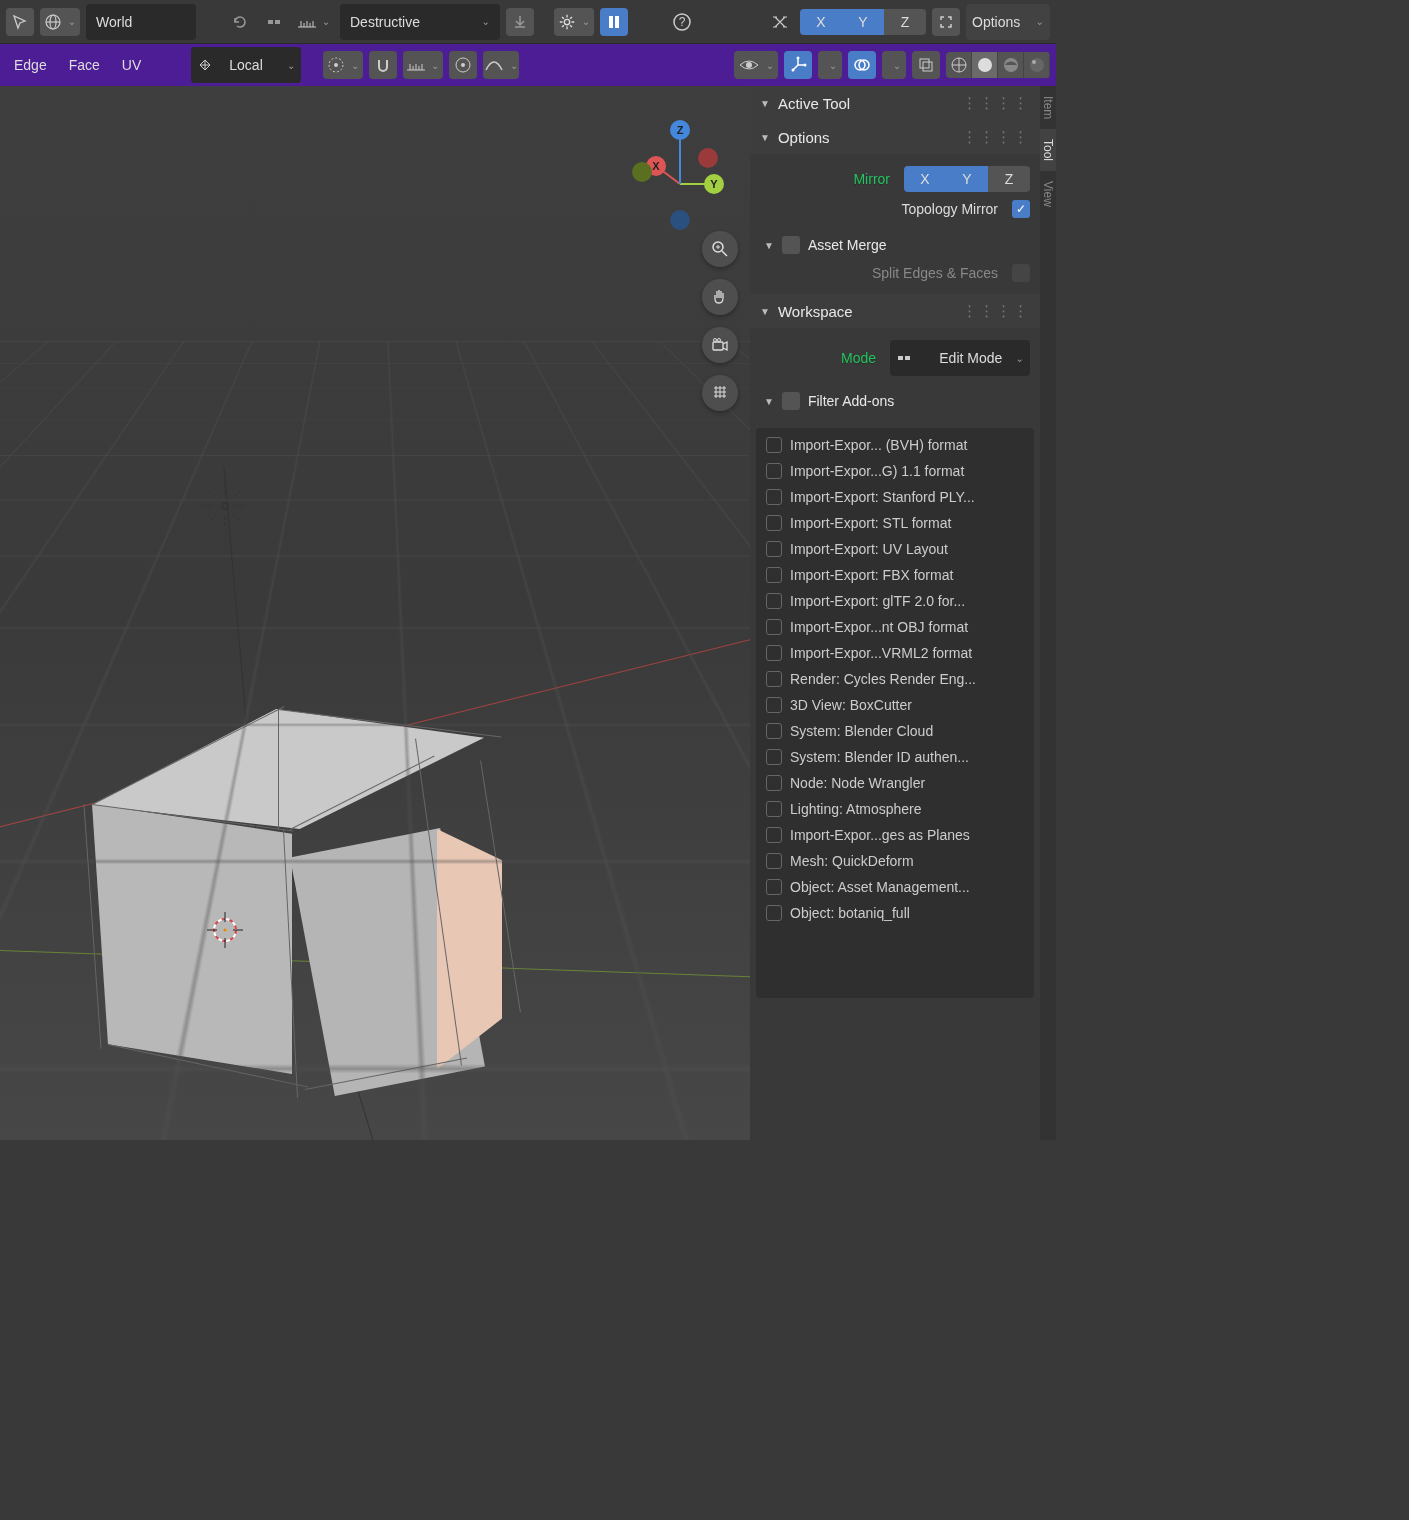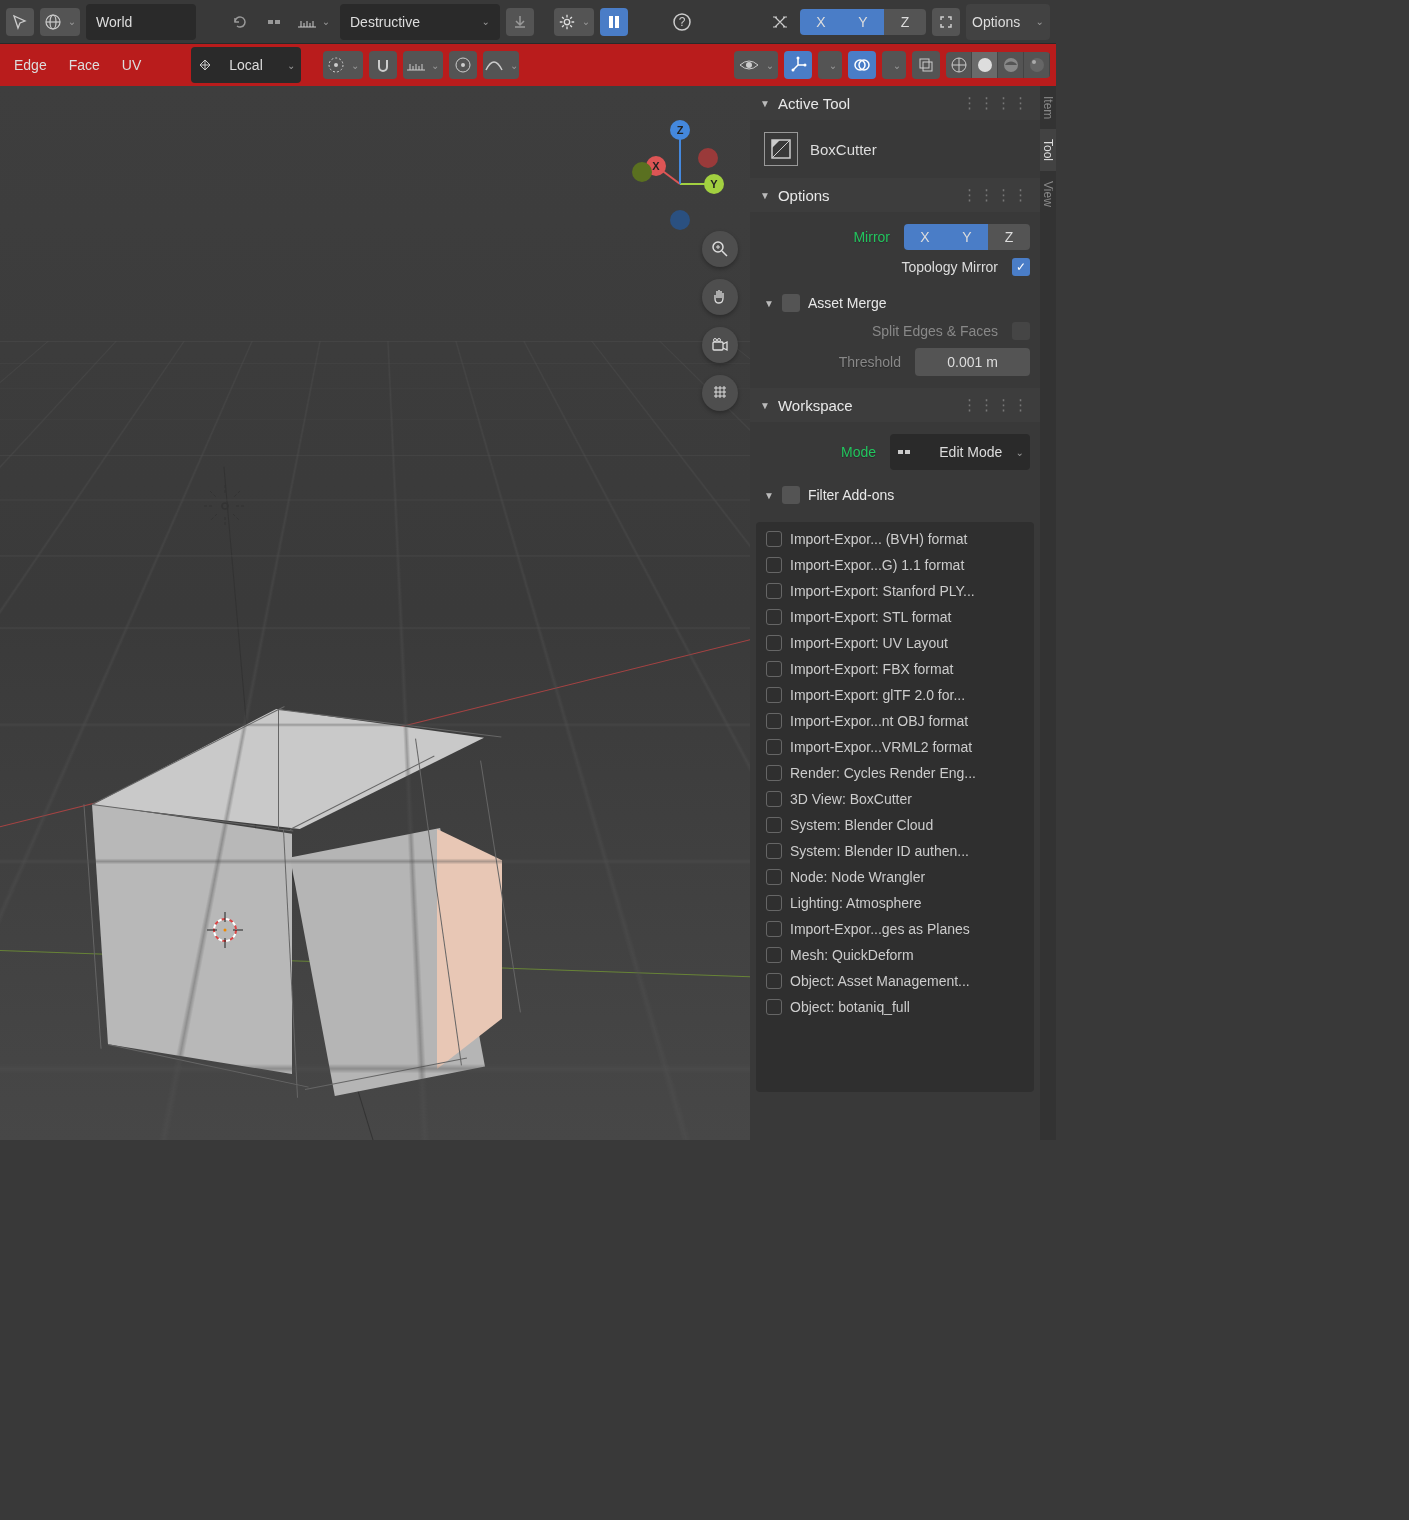--- a/index.html
+++ b/index.html
@@ -1,18 +1,18 @@
 <!DOCTYPE html>
 <html><head>
 <meta charset="utf-8">
 <style>
 *{box-sizing:border-box;margin:0;padding:0;font-family:sans-serif;user-select:none}
 body{background:#393939;color:#ddd;font-size:14px;overflow:hidden;width:1056px;height:1140px;position:relative}
 .topbar{height:44px;background:#393939;display:flex;align-items:center;padding:0 6px;gap:6px;border-bottom:1px solid #2a2a2a}
-.secbar{height:42px;background:#b91c1c;display:flex;align-items:center;padding:0 6px;gap:6px}
+.secbar{height:42px;background:#4c1d95;display:flex;align-items:center;padding:0 6px;gap:6px}
 .btn{background:#545454;border-radius:4px;height:28px;display:flex;align-items:center;padding:0 8px;color:#ddd;font-size:14px;cursor:pointer}
 .btn.dark{background:#333}
 .iconbtn{width:28px;height:28px;background:#545454;border-radius:4px;display:flex;align-items:center;justify-content:center;cursor:pointer}
 .iconbtn.active{background:#4a7dc7}
 .iconbtn.plain{background:transparent}
 .sel{background:#2a2a2a;border-radius:4px;height:36px;display:flex;align-items:center;padding:0 10px;color:#ddd;font-size:14px;min-width:150px;justify-content:space-between;cursor:pointer}
 .sel.sm{min-width:auto;padding:0 6px}
 .chev{font-size:10px;color:#999;margin-left:6px}
 .viewport{position:absolute;left:0;top:86px;width:750px;height:1054px;background:linear-gradient(180deg,#3e3e3e 0%,#3a3a3a 50%,#474747 100%);overflow:hidden}
 .grid{position:absolute;inset:0}
@@ -366,30 +366,20 @@
     </div>
   </div>
 </div>
 
 <div class="npanel">
   <div class="panel-hdr">
     <span class="tri">▼</span>
     <span>Active Tool</span>
     <span class="drag">⋮⋮⋮⋮</span>
   </div>
-  <div class="panel-body" style="display:flex;align-items:center;gap:12px;padding:12px 14px">
-    <div style="width:34px;height:34px;border:1px solid #999;display:flex;align-items:center;justify-content:center">
-      <svg width="24" height="24">
-          <rect x="3" y="3" width="18" height="18" fill="none" stroke="#ccc" stroke-width="1.5"></rect>
-          <path d="M3 21 L21 3" stroke="#ccc" fill="none"></path>
-          <path d="M3 3 L11 3 L3 11 Z" fill="#ccc"></path>
-        </svg>
-    </div>
-    <span style="font-size:15px">BoxCutter</span>
-  </div>
 
   <div class="panel-hdr">
     <span class="tri">▼</span>
     <span>Options</span>
     <span class="drag">⋮⋮⋮⋮</span>
   </div>
   <div class="panel-body">
     <div class="row">
       <span class="rowlbl">Mirror</span>
       <div class="xyz">
@@ -403,24 +393,20 @@
       <div class="chk on">✓</div>
     </div>
     <div class="subhdr" style="margin-top:8px">
       <span class="tri">▼</span>
       <div class="chk"></div>
       <span>Asset Merge</span>
     </div>
     <div class="row indent" style="justify-content:flex-end;color:#888">
       <span style="margin-right:8px">Split Edges &amp; Faces</span>
       <div class="chk" style="background:#454545"></div>
-    </div>
-    <div class="row indent">
-      <span class="rowlbl" style="color:#888">Threshold</span>
-      <div class="numfield" style="max-width:130px">0.001 m</div>
     </div>
   </div>
 
   <div class="panel-hdr">
     <span class="tri">▼</span>
     <span>Workspace</span>
     <span class="drag">⋮⋮⋮⋮</span>
   </div>
   <div class="panel-body">
     <div class="row">

